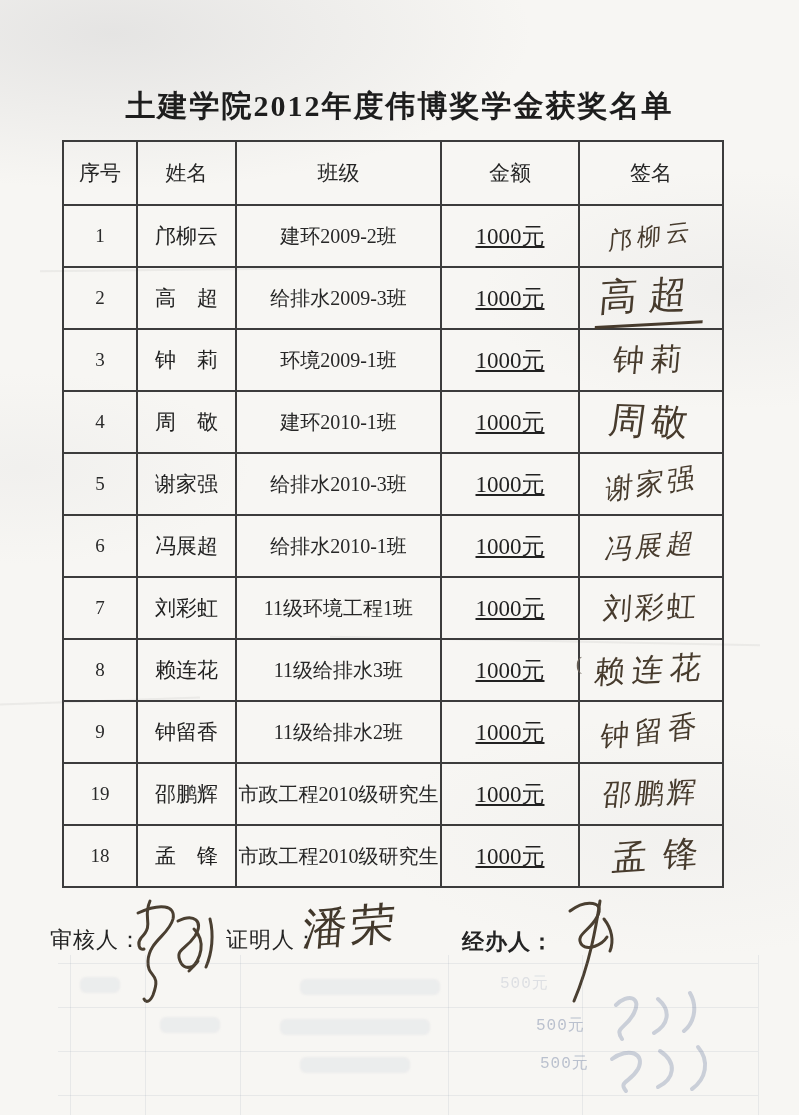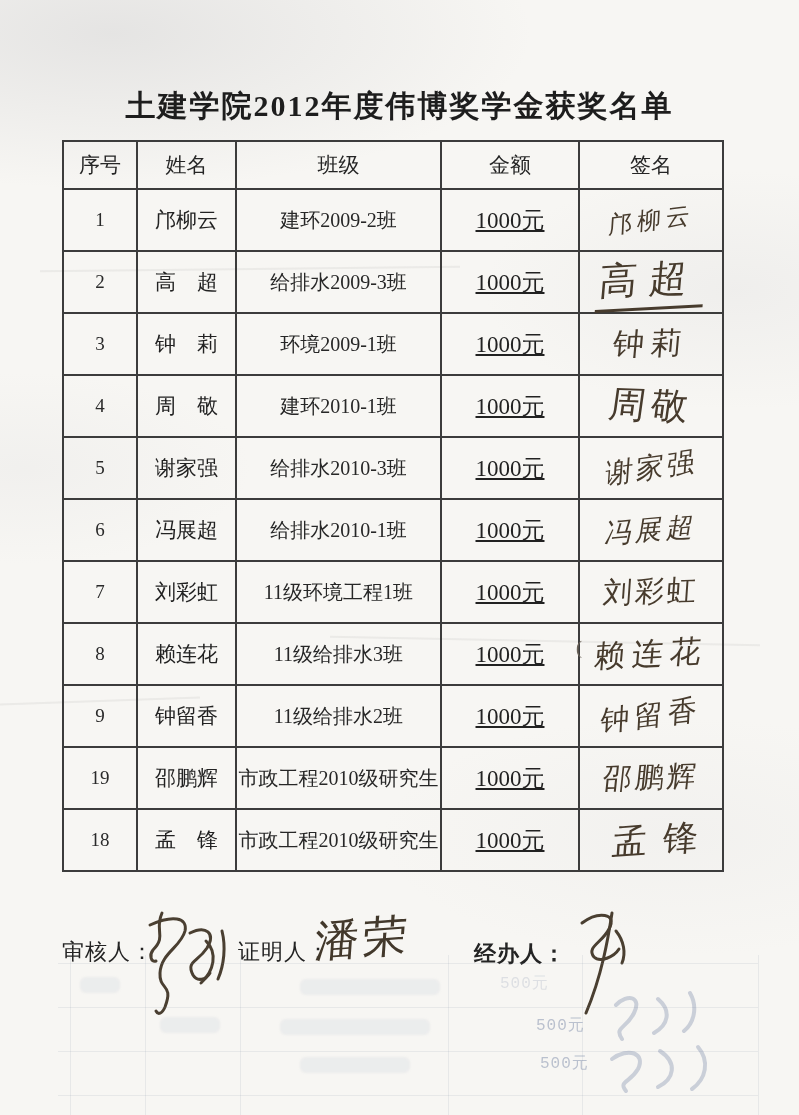--- a/index.html
+++ b/index.html
@@ -36,21 +36,21 @@
   table.award col.c-no    { width:74px; }
   table.award col.c-name  { width:99px; }
   table.award col.c-class { width:205px; }
   table.award col.c-amt   { width:138px; }
   table.award col.c-sig   { width:144px; }
   table.award th, table.award td {
     border:2px solid #3c3c3c;
     text-align:center; vertical-align:middle;
     overflow:visible;
   }
-  table.award thead tr { height:48px;font-family:Liberation Mono, monospace; }
+  table.award thead tr { height:64px;font-family:Liberation Mono, monospace; }
   table.award tbody tr { height:62px; }
   table.award th { font-size:21px; font-weight:400; color:#252525; }
   td.no-cell   { font-size:19px; color:#2a2a2a; }
   td.name-cell { font-size:21px; color:#222; }
   td.class-cell{ font-size:20px; color:#272727; }
   td.amt-cell  { font-size:23px; color:#222; position:relative;text-decoration:underline; }
 
   
   .sig {
     display:inline-block;
@@ -68,21 +68,21 @@
   .sig-r6  { font-size:27px; letter-spacing:4px; transform:rotate(-5deg) skewX(-14deg); }
   .sig-r7  { font-size:29px; letter-spacing:3px; transform:rotate(-2deg) skewX(-6deg); }
   .sig-r8  { font-size:31px; letter-spacing:7px; transform:rotate(-3deg) skewX(-8deg); }
   .sig-r9  { font-size:29px; letter-spacing:5px; transform:rotate(-7deg) skewX(-10deg); }
   .sig-r10 { font-size:29px; letter-spacing:3px; transform:rotate(-2deg) skewX(-8deg); }
   .sig-r11 { font-size:35px; letter-spacing:16px; transform:rotate(-4deg) skewX(-8deg) translateX(12px); }
 
   .stray-mark { position:absolute; right:-4px; top:14px; font-size:18px; color:#6a6258; }
 
   
-  .footer { position:absolute; left:62px; top:893px; width:700px; height:120px;margin-top:12px; }
+  .footer { position:absolute; left:50px; top:893px; width:700px; height:120px; }
   .footer .label { position:absolute; font-size:22px; color:#242424; letter-spacing:1px; }
   .label-reviewer { left:0;    top:32px; }
   .label-witness  { left:176px; top:32px; }
   .label-handler  { left:412px; top:34px;font-weight:bold; }
   .scribble { position:absolute; }
   .scribble-reviewer { left:72px;  top:-2px; }
   .scribble-handler  { left:502px; top:0px; }
   .witness-sig {
     position:absolute; left:253px; top:4px;
     font-family:"DejaVu Sans",sans-serif; font-size:44px; letter-spacing:4px;

